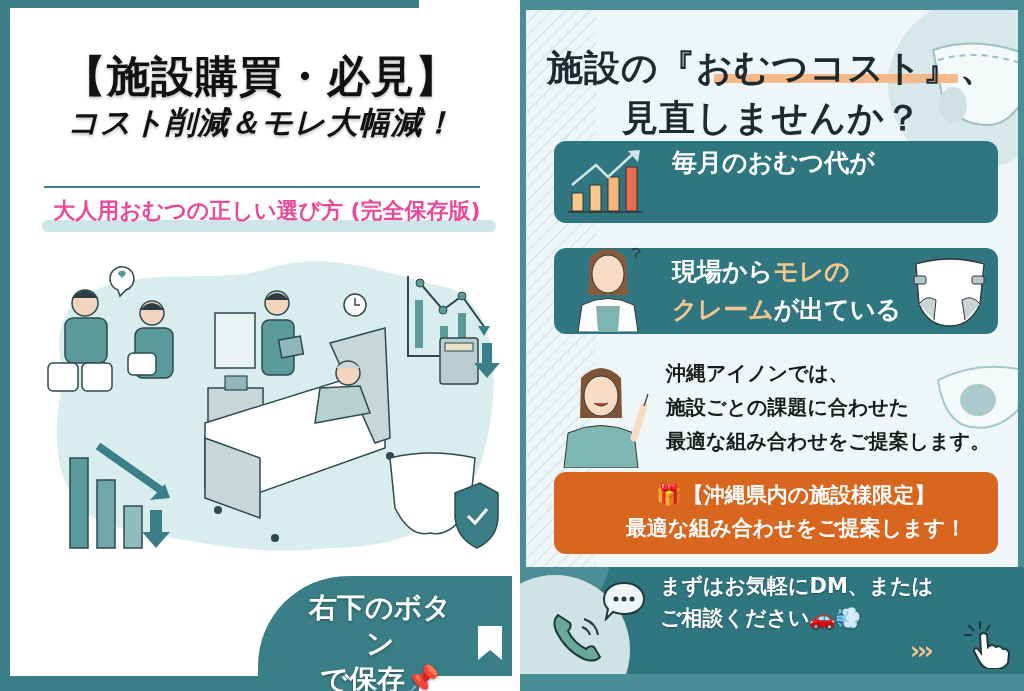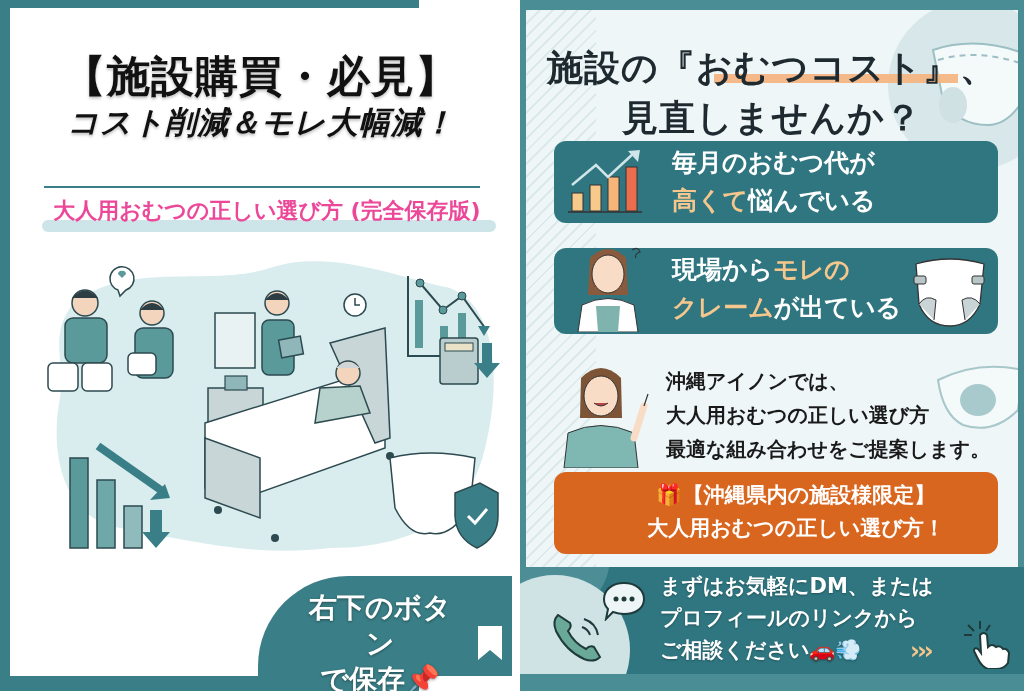--- a/index.html
+++ b/index.html
@@ -83,21 +83,21 @@
     position: absolute; left: 28px; width: 444px; border-radius: 12px;
   }
   .card.teal { background: #2f7680; }
   .card.orange { background: #d9661f; }
   .card-text {
     position: absolute; color: #fff; font-weight: bold; font-size: 25px; line-height: 38px;
   }
   .hl { color: #f5c78d; }
 
   .plain-text {
-    position: absolute; left: 140px; top: 354px; font-size: 20px; font-weight: bold;
+    position: absolute; left: 140px; top: 346px; font-size: 20px; font-weight: bold;
     color: #1a1a1a; line-height: 34px;
   }
   .orange-text {
     position: absolute; left: 0; width: 100%; text-align: center; color: #fff;
     font-size: 21px; font-weight: bold; line-height: 33px; top: 7px; padding-left: 40px;
   }
 
   .footer {
     position: absolute; left: 520px; top: 567px; width: 504px; height: 107px;
     background: #2f7680; overflow: hidden; padding-left: 17px;
@@ -257,33 +257,32 @@
         <rect x="4" y="44" width="11" height="18" fill="#f7c98a" stroke="#333" stroke-width="1"></rect>
         <rect x="22" y="36" width="11" height="26" fill="#f7c98a" stroke="#333" stroke-width="1"></rect>
         <rect x="40" y="28" width="11" height="34" fill="#f7b57a" stroke="#333" stroke-width="1"></rect>
         <rect x="58" y="18" width="11" height="44" fill="#ea6d4e" stroke="#333" stroke-width="1"></rect>
         <line x1="0" y1="63" x2="74" y2="63" stroke="#333" stroke-width="1.5"></line>
         <polyline points="4,36 28,16 40,28 66,4" fill="none" stroke="#cfe5e7" stroke-width="2.5"></polyline>
         <path d="M60 2 L72 1 L70 13 Z" fill="#cfe5e7"></path>
       </svg>
       <div class="card-text" style="left:118px; top:3px;">
         <div>毎月のおむつ代が</div>
-        <div><span class="hl">高くて</span><span>悩んでいる</span></div>
       </div>
     </div>
 
     <div class="card teal" style="top:238px; height:86px;">
       <svg style="position:absolute; left:14px; top:-8px; width:86px; height:92px;" viewBox="0 0 86 92">
         <path d="M22 18 Q40 0 58 18 L60 55 L20 55 Z" fill="#8a5a3c"></path>
         <ellipse cx="40" cy="34" rx="16" ry="19" fill="#f8dcc6" stroke="#333" stroke-width="1"></ellipse>
         <path d="M10 92 L14 65 Q40 52 66 65 L70 92 Z" fill="#fff" stroke="#333" stroke-width="1"></path>
         <path d="M28 66 L52 66 L50 92 L30 92 Z" fill="#7fb3ad"></path>
         <path d="M64 10 q6 -4 8 2 q-6 2 -4 6" stroke="#333" fill="none" stroke-width="1.2"></path>
       </svg>
-      <div class="card-text" style="left:118px; top:5px;font-family:Liberation Mono, monospace;">
+      <div class="card-text" style="left:118px; top:5px;">
         <div><span>現場から</span><span class="hl">モレの</span></div>
         <div><span class="hl">クレーム</span><span>が出ている</span></div>
       </div>
       <svg style="position:absolute; right:10px; top:6px; width:78px; height:74px;" viewBox="0 0 78 74">
         <path d="M6 10 Q40 0 74 10 L70 50 Q60 72 40 72 Q18 72 9 50 Z" fill="#fff" stroke="#333" stroke-width="1.3"></path>
         <rect x="4" y="22" width="12" height="8" rx="2" fill="#b8c6c8" stroke="#333" stroke-width="1"></rect>
         <rect x="62" y="22" width="12" height="8" rx="2" fill="#b8c6c8" stroke="#333" stroke-width="1"></rect>
         <path d="M9 50 Q16 40 26 46 L24 66" fill="#c9d4d6" stroke="#333" stroke-width="1"></path>
         <path d="M70 50 Q62 40 52 46 L55 66" fill="#c9d4d6" stroke="#333" stroke-width="1"></path>
       </svg>
@@ -292,49 +291,48 @@
     <svg style="position:absolute; left:30px; top:348px; width:100px; height:110px;" viewBox="0 0 100 110">
       <path d="M25 20 Q45 0 65 20 L66 60 L24 60 Z" fill="#7d5436"></path>
       <ellipse cx="45" cy="38" rx="17" ry="20" fill="#f8dcc6" stroke="#333" stroke-width="1"></ellipse>
       <path d="M38 45 q7 6 14 0" stroke="#333" fill="#b44" stroke-width="1"></path>
       <path d="M8 110 L12 75 Q45 60 78 75 L82 110 Z" fill="#7fb8b2" stroke="#333" stroke-width="1"></path>
       <path d="M78 80 L88 48" stroke="#f8dcc6" stroke-width="7" stroke-linecap="round"></path>
       <path d="M88 48 L92 36" stroke="#333" stroke-width="1.2"></path>
     </svg>
     <div class="plain-text">
       <div>沖縄アイノンでは、</div>
-      <div>大人用おむつの正しい選び方</div>
+      <div>施設ごとの課題に合わせた</div>
       <div>最適な組み合わせをご提案します。</div>
     </div>
 
     <div class="card orange" style="top:462px; height:82px;">
       <div class="orange-text">
         <div><span>🎁</span><span>【沖縄県内の施設様限定】</span></div>
-        <div>大人用おむつの正しい選び方！</div>
+        <div>最適な組み合わせをご提案します！</div>
       </div>
     </div>
   </div>
 </div>
 
 <div class="footer">
   <div class="footer-circle2"></div>
   <div class="footer-circle"></div>
   <svg style="position:absolute; left:28px; top:40px; width:60px; height:60px;" viewBox="0 0 60 60">
     <path d="M10 8 Q4 14 8 24 Q18 44 36 52 Q46 56 52 50 L46 40 Q42 38 38 42 Q26 36 20 24 Q24 20 22 16 Z" fill="#6aa898" stroke="#1e3a3a" stroke-width="2"></path>
     <path d="M34 20 q6 2 8 8 M36 12 q12 4 14 16" stroke="#1e3a3a" stroke-width="2" fill="none"></path>
   </svg>
   <svg style="position:absolute; left:82px; top:14px; width:44px; height:40px;" viewBox="0 0 44 40">
     <path d="M22 2 C34 2 42 9 42 18 C42 27 34 33 22 33 C18 33 14 32 11 31 L4 38 L6 28 C3 25 2 22 2 18 C2 9 10 2 22 2 Z" fill="#eef5f6" stroke="#1e3a3a" stroke-width="2"></path>
     <circle cx="14" cy="18" r="2.5" fill="#1e3a3a"></circle>
       <circle cx="22" cy="18" r="2.5" fill="#1e3a3a"></circle>
       <circle cx="30" cy="18" r="2.5" fill="#1e3a3a"></circle>
   </svg>
   <div class="footer-text">
     <div>まずはお気軽にDM、または</div>
-    <div>プロフィールのリンクから</div>
     <div><span>ご相談ください</span><span>🚗💨</span></div>
   </div>
   <div class="chevrons">›››</div>
   <svg style="position:absolute; right:12px; top:52px; width:52px; height:50px;" viewBox="0 0 52 50">
     <path d="M8 6 l6 6 M20 2 v8 M4 16 h8 M30 6 l-4 6" stroke="#1e3a3a" stroke-width="2"></path>
     <path d="M20 16 Q24 12 27 16 L28 28 Q32 24 36 28 Q40 26 43 30 Q47 29 49 34 L48 44 Q44 50 36 50 L28 50 Q22 48 18 40 L14 32 Q14 28 18 30 L21 34 Z" fill="#fff" stroke="#1e3a3a" stroke-width="2"></path>
   </svg>
 </div>
 <div class="bottom-strip"></div>
 

